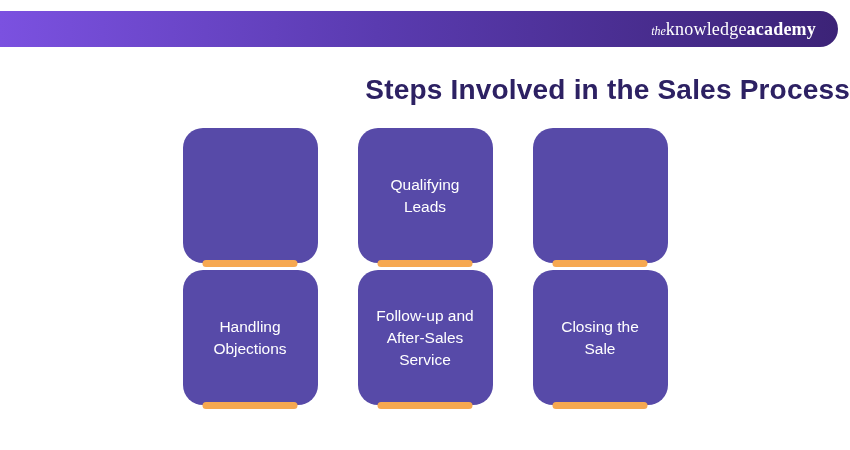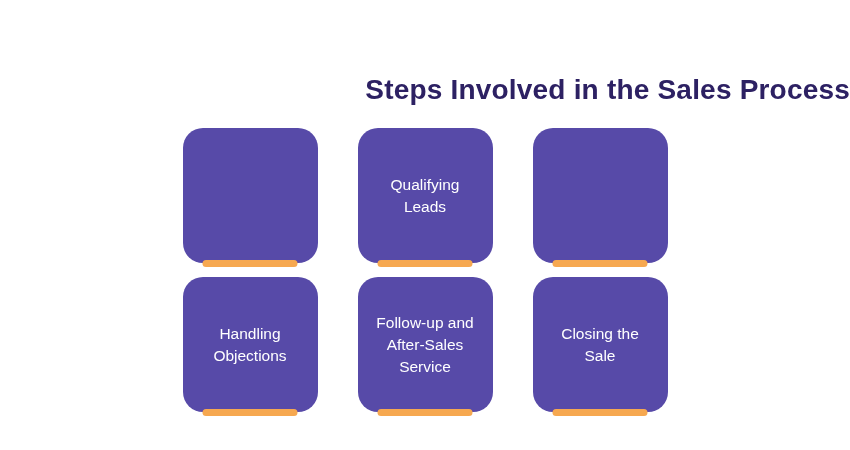--- a/index.html
+++ b/index.html
@@ -49,21 +49,21 @@
   
   .row {
     position: absolute;
     left: 0;
     width: 850px;
     display: flex;
     justify-content: center;
     gap: 40px;
   }
   .row-1 { top: 128px; }
-  .row-2 { top: 277px; }
+  .row-2 { top: 270px; }
 
   .step-card {
     position: relative;
     width: 135px; height: 135px;
     background: #574AA8;
     border-radius: 20px;
     color: #ffffff;
     display: flex;
     align-items: center;
     justify-content: center;
@@ -81,20 +81,25 @@
     width: 95px; height: 7px;
     background: #F6A850;
     border-radius: 4px;
   }
 </style>
 </head>
 <body>
 
 <div class="canvas">
 
+  <div class="header-bar">
+    <div class="logo">
+      <span class="the">the</span><span class="knowledge">knowledge</span><span class="academy">academy</span>
+    </div>
+  </div>
 
   <h1 class="title">Steps Involved in the Sales Process</h1>
 
   <div class="row row-1">
     <div class="step-card">
       <span class="underline"></span>
     </div>
     <div class="step-card">
       <span>Qualifying
 Leads</span>

